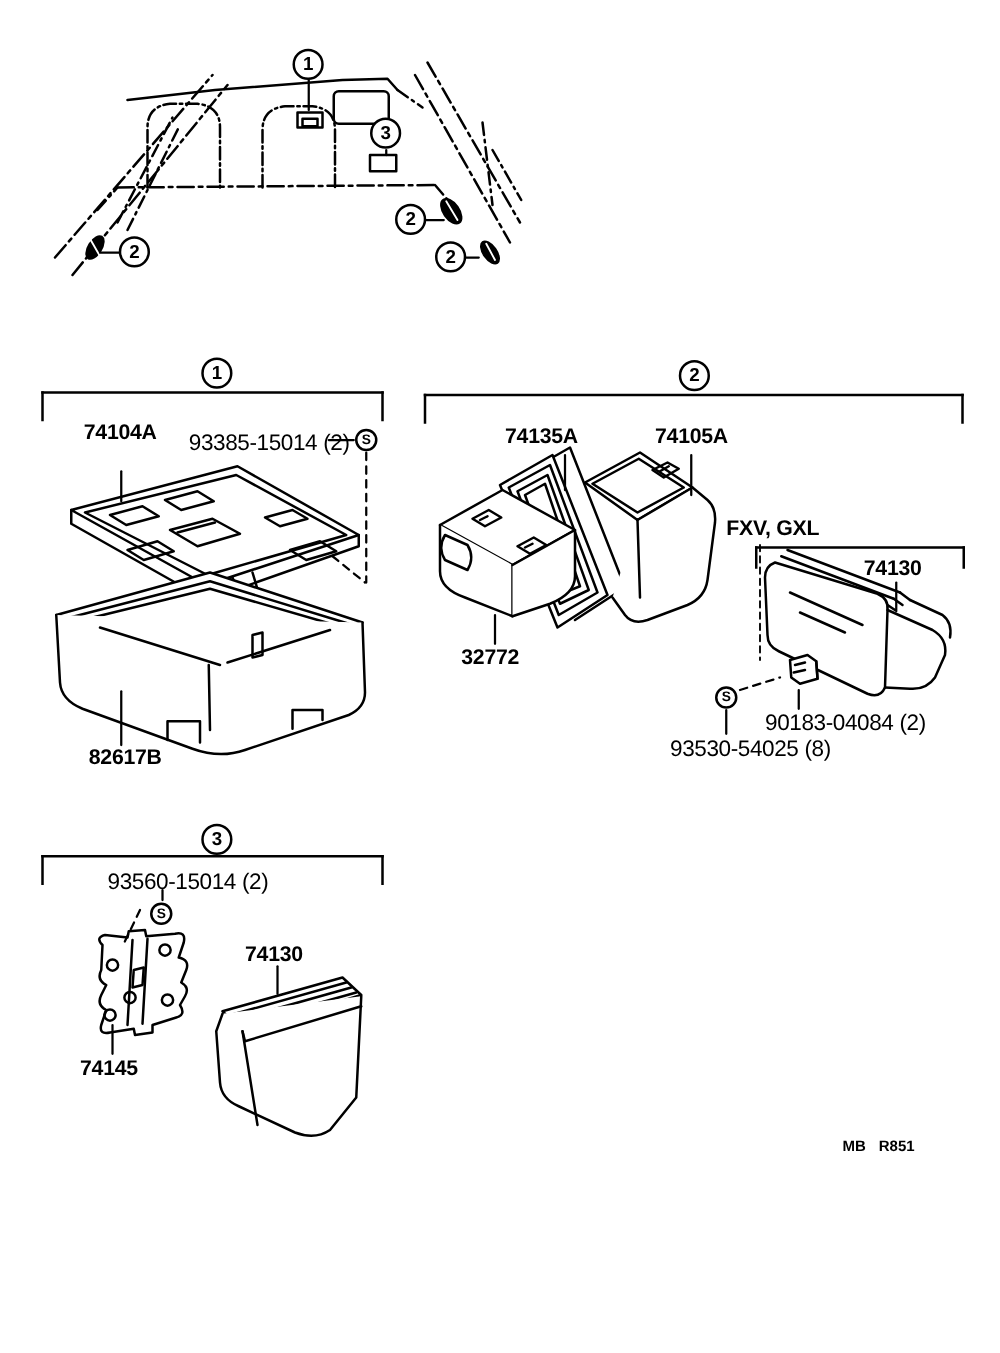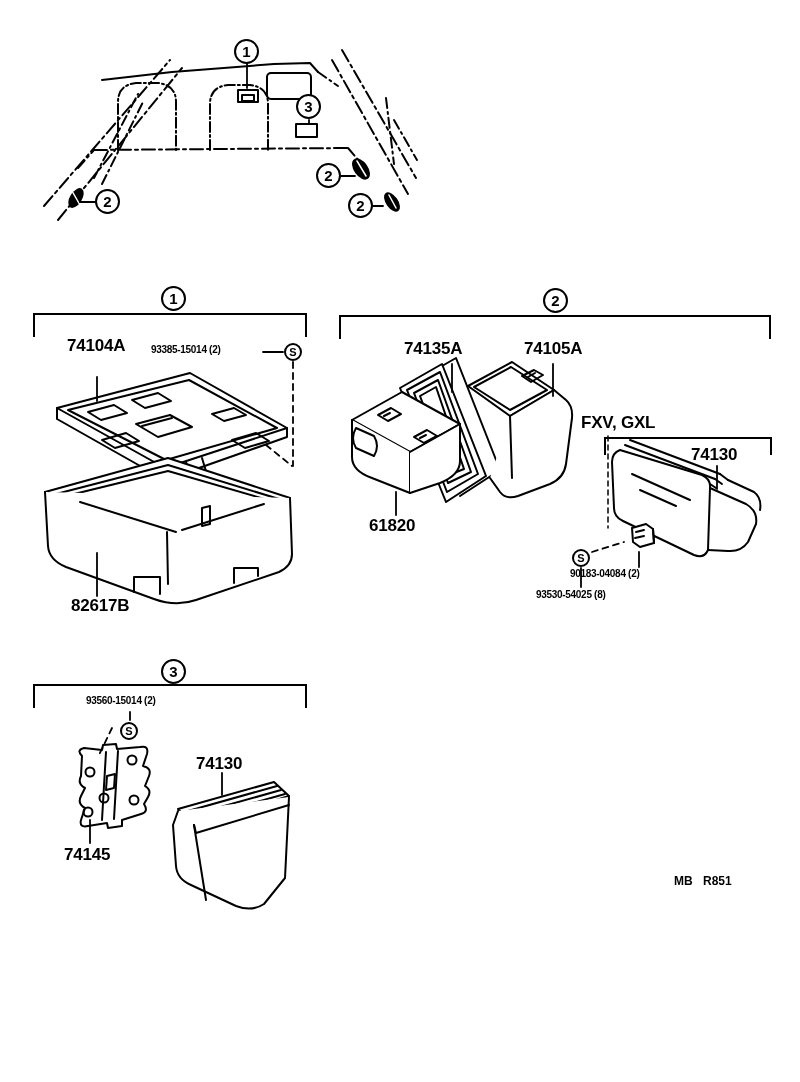--- a/index.html
+++ b/index.html
@@ -3,21 +3,21 @@
 <meta charset="utf-8">
 <style>
   html,body{margin:0;padding:0;background:#fff;}
   body{width:800px;height:1082px;position:relative;overflow:hidden;
        font-family:"Liberation Sans",sans-serif;color:#000;}
   .abs{position:absolute;}
   svg{position:absolute;overflow:visible;}
   path,polyline,line,rect,circle,ellipse{vector-effect:non-scaling-stroke;}
 
   .plabel{position:absolute;font-weight:bold;font-size:17px;letter-spacing:-0.2px;white-space:nowrap;}
-  .slabel{position:absolute;font-weight:bold;font-size:10px;letter-spacing:-0.3px;white-space:nowrap;}
+  .slabel{position:absolute;font-weight:normal;font-size:18px;letter-spacing:-0.3px;white-space:nowrap;}
   .footer{position:absolute;font-weight:bold;font-size:12px;word-spacing:7px;white-space:nowrap;}
 
   .callout{position:absolute;width:25px;height:25px;border:2.5px solid #000;border-radius:50%;
            display:flex;align-items:center;justify-content:center;
            font-weight:bold;font-size:15px;line-height:1;background:#fff;box-sizing:border-box;}
   .ssym{position:absolute;width:18px;height:18px;border:2px solid #000;border-radius:50%;
         display:flex;align-items:center;justify-content:center;
         font-weight:bold;font-size:11px;line-height:1;background:#fff;box-sizing:border-box;}
   .bracket{position:absolute;border:2px solid #000;border-bottom:none;box-sizing:border-box;}
 </style>
@@ -102,25 +102,25 @@
   <path d="M166,140 l8,-2 l0,18 l-8,2 Z"></path>
   <path d="M98,224 L98,209 L124,209 L124,226"></path>
   <path d="M198,215 L198,200 L222,200 L222,208"></path>
 </svg>
 
 <div class="callout" style="left:543px;top:288px">2</div>
 <div class="bracket" style="left:339px;top:315px;width:432px;height:24px"></div>
 
 <div class="plabel" style="left:404px;top:339px">74135A</div>
 <div class="plabel" style="left:524px;top:339px">74105A</div>
-<div class="plabel" style="left:369px;top:516px">61820</div>
+<div class="plabel" style="left:369px;top:516px">32772</div>
 <div class="plabel" style="left:581px;top:413px">FXV, GXL</div>
 <div class="bracket" style="left:604px;top:437px;width:168px;height:18px"></div>
 <div class="plabel" style="left:691px;top:445px">74130</div>
-<div class="slabel" style="left:570px;top:568px">90183-04084 (2)</div>
+<div class="slabel" style="left:612px;top:568px">90183-04084 (2)</div>
 <div class="slabel" style="left:536px;top:589px">93530-54025 (8)</div>
 <div class="ssym" style="left:572px;top:549px">S</div>
 
 <svg class="abs" style="left:340px;top:358px" width="255" height="205" viewBox="0 0 255 205" fill="none" stroke="#000" stroke-width="2" stroke-linecap="round" stroke-linejoin="round">
 
   <path d="M74,24 L116,0 L160,112 L120,138"></path>
 
   <path d="M60,30 L102,6 L146,118 L106,144 Z" fill="#fff"></path>
   <path d="M67,32 L100,14 L138,116 L107,134 Z"></path>
   <path d="M74,35 L98,22 L131,114 L108,125 Z"></path>
@@ -207,13 +207,13 @@
   <path d="M592,552 L624,542" stroke-dasharray="6 5"></path>
   <path d="M639,552 V567"></path>
   <path d="M581,568 V587"></path>
 
   <path d="M130,712 V720"></path>
   <path d="M112,728 L99,755" stroke-dasharray="6 5"></path>
   <path d="M90,820 V843"></path>
   <path d="M222,773 V795"></path>
 </svg>
 
-<div class="footer" style="left:674px;top:874px">MB R851</div>
+<div class="footer" style="left:674px;top:910px">MB R851</div>
 
 </body></html>

